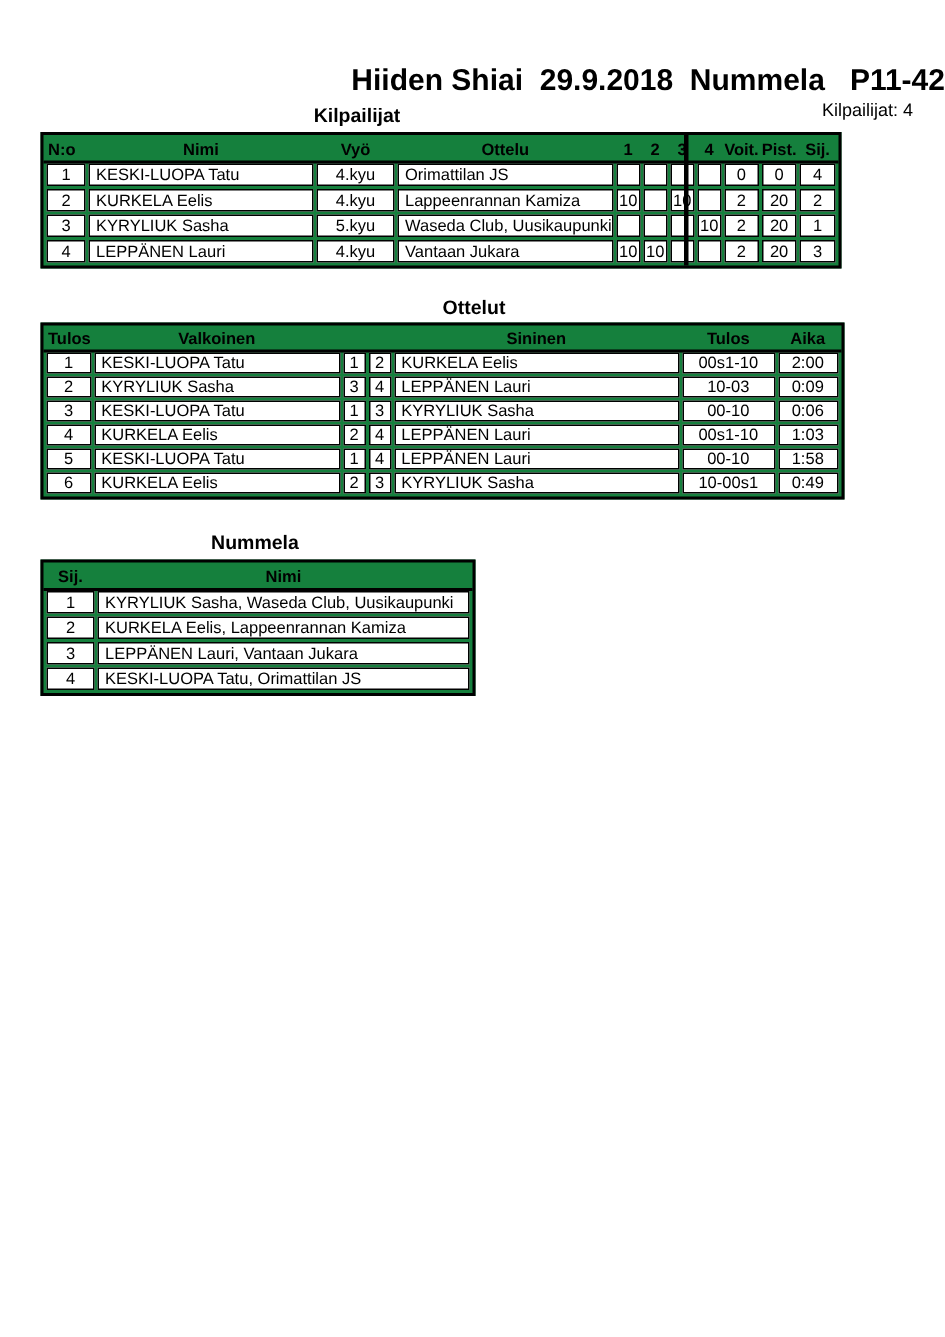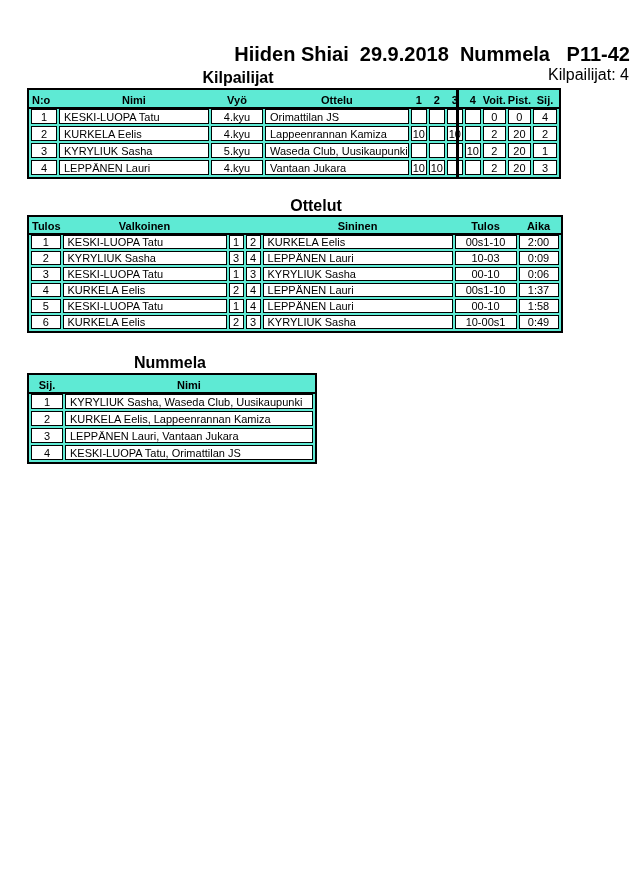--- a/index.html
+++ b/index.html
@@ -13,33 +13,33 @@
   .abs { position: absolute; }
   .page-title {
     left: 0; right: 0; top: 43px;
     text-align: right;
     font-size: 20px; font-weight: bold;
     white-space: pre;
     letter-spacing: 0px;
   }
   .sec-label {
     position: absolute;
-    font-size: 16px; font-weight: bold;
+    font-size: 13px; font-weight: bold;
     transform: translateX(-50%);
     white-space: nowrap;
   }
   .count-label {
     position: absolute;
-    font-size: 16px;
+    font-size: 12px;
     white-space: nowrap;
   }
   .twrap {
     position: absolute;
     border: 2px solid #000;
-    background: #5eead4;
+    background: #15803d;
     display: inline-block;
   }
   .twrap table {
     border-collapse: separate;
     border-spacing: 2px;
     table-layout: fixed;
   }
   th, td {
     height: 15px;
     padding: 0;
@@ -213,21 +213,21 @@
         <td>00-10</td>
         <td>0:06</td>
       </tr>
         <tr>
         <td>4</td>
         <td class="al">KURKELA Eelis</td>
         <td>2</td>
         <td>4</td>
         <td class="al">LEPPÄNEN Lauri</td>
         <td>00s1-10</td>
-        <td>1:37</td>
+        <td>1:03</td>
       </tr>
         <tr>
         <td>5</td>
         <td class="al">KESKI-LUOPA Tatu</td>
         <td>1</td>
         <td>4</td>
         <td class="al">LEPPÄNEN Lauri</td>
         <td>00-10</td>
         <td>1:58</td>
       </tr>

